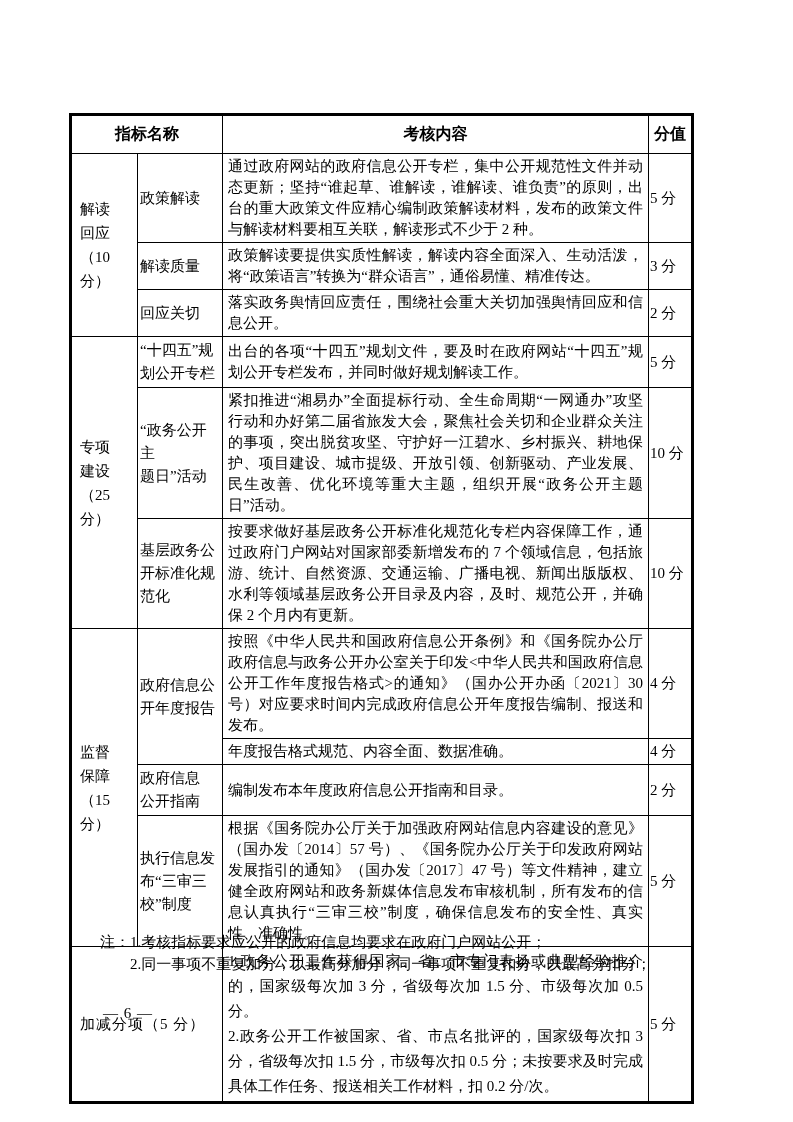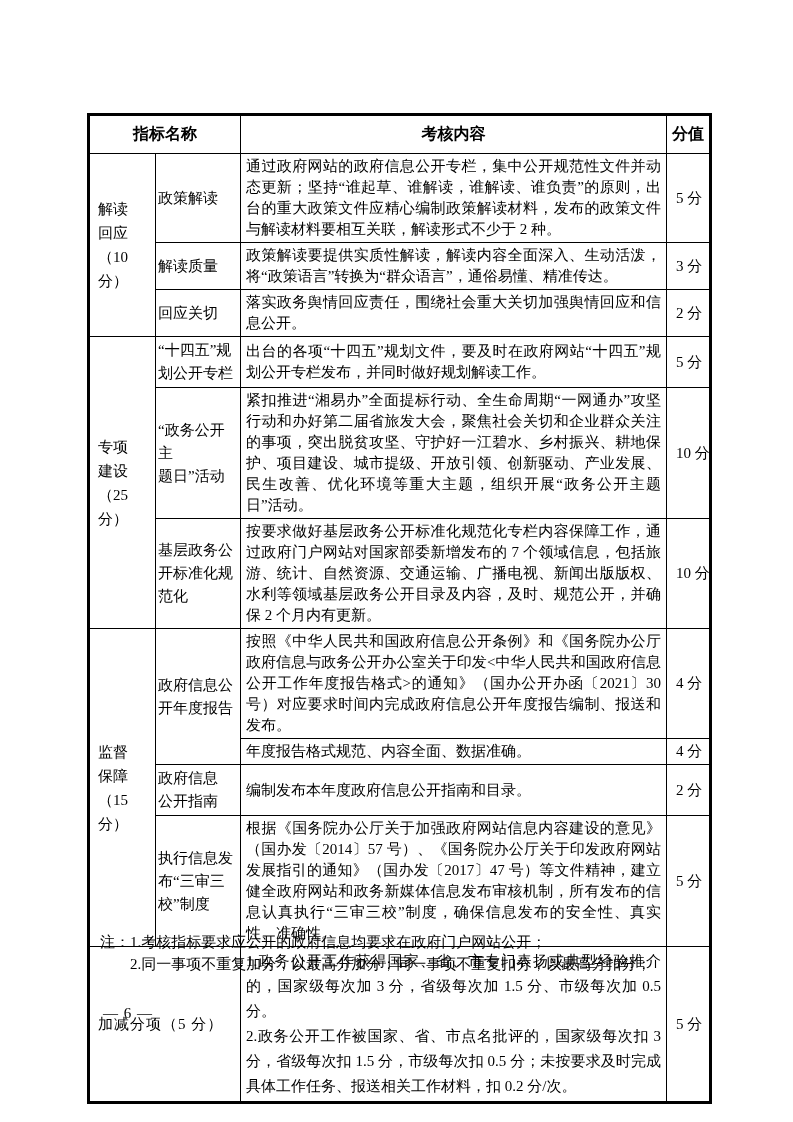--- a/index.html
+++ b/index.html
@@ -11,21 +11,21 @@
     font-family: "Liberation Serif", "DejaVu Serif", serif;
   }
   .page {
     position: relative;
     width: 793px; height: 1122px;
     background: #ffffff;
     overflow: hidden;
   }
   table.assess {
     position: absolute;
-    left: 87px; top: 113px;
+    left: 69px; top: 113px;
     width: 622px;
     border-collapse: collapse;
     table-layout: fixed;
     border: 3px solid #000;
   }
   .assess th, .assess td {
     border: 1px solid #000;
     font-size: 15px;
     vertical-align: middle;
     padding: 2px 4px;
@@ -57,21 +57,21 @@
     text-align: justify;
     text-justify: inter-ideograph;
     line-height: 21px;
     white-space: pre-line;
     padding: 2px 5px;
   }
   td.c.tight { line-height: 25px; }
   td.v { 
     text-align: left;
     white-space: nowrap;
-    padding: 2px 9px;
+    padding: 2px 1px;
   }
   .notes {
     position: absolute;
     left: 100px; top: 931px;
     width: 580px;
     display: flex;
     font-size: 15px;
     line-height: 22px;
   }
   .notes-label { flex: 0 0 auto; }

